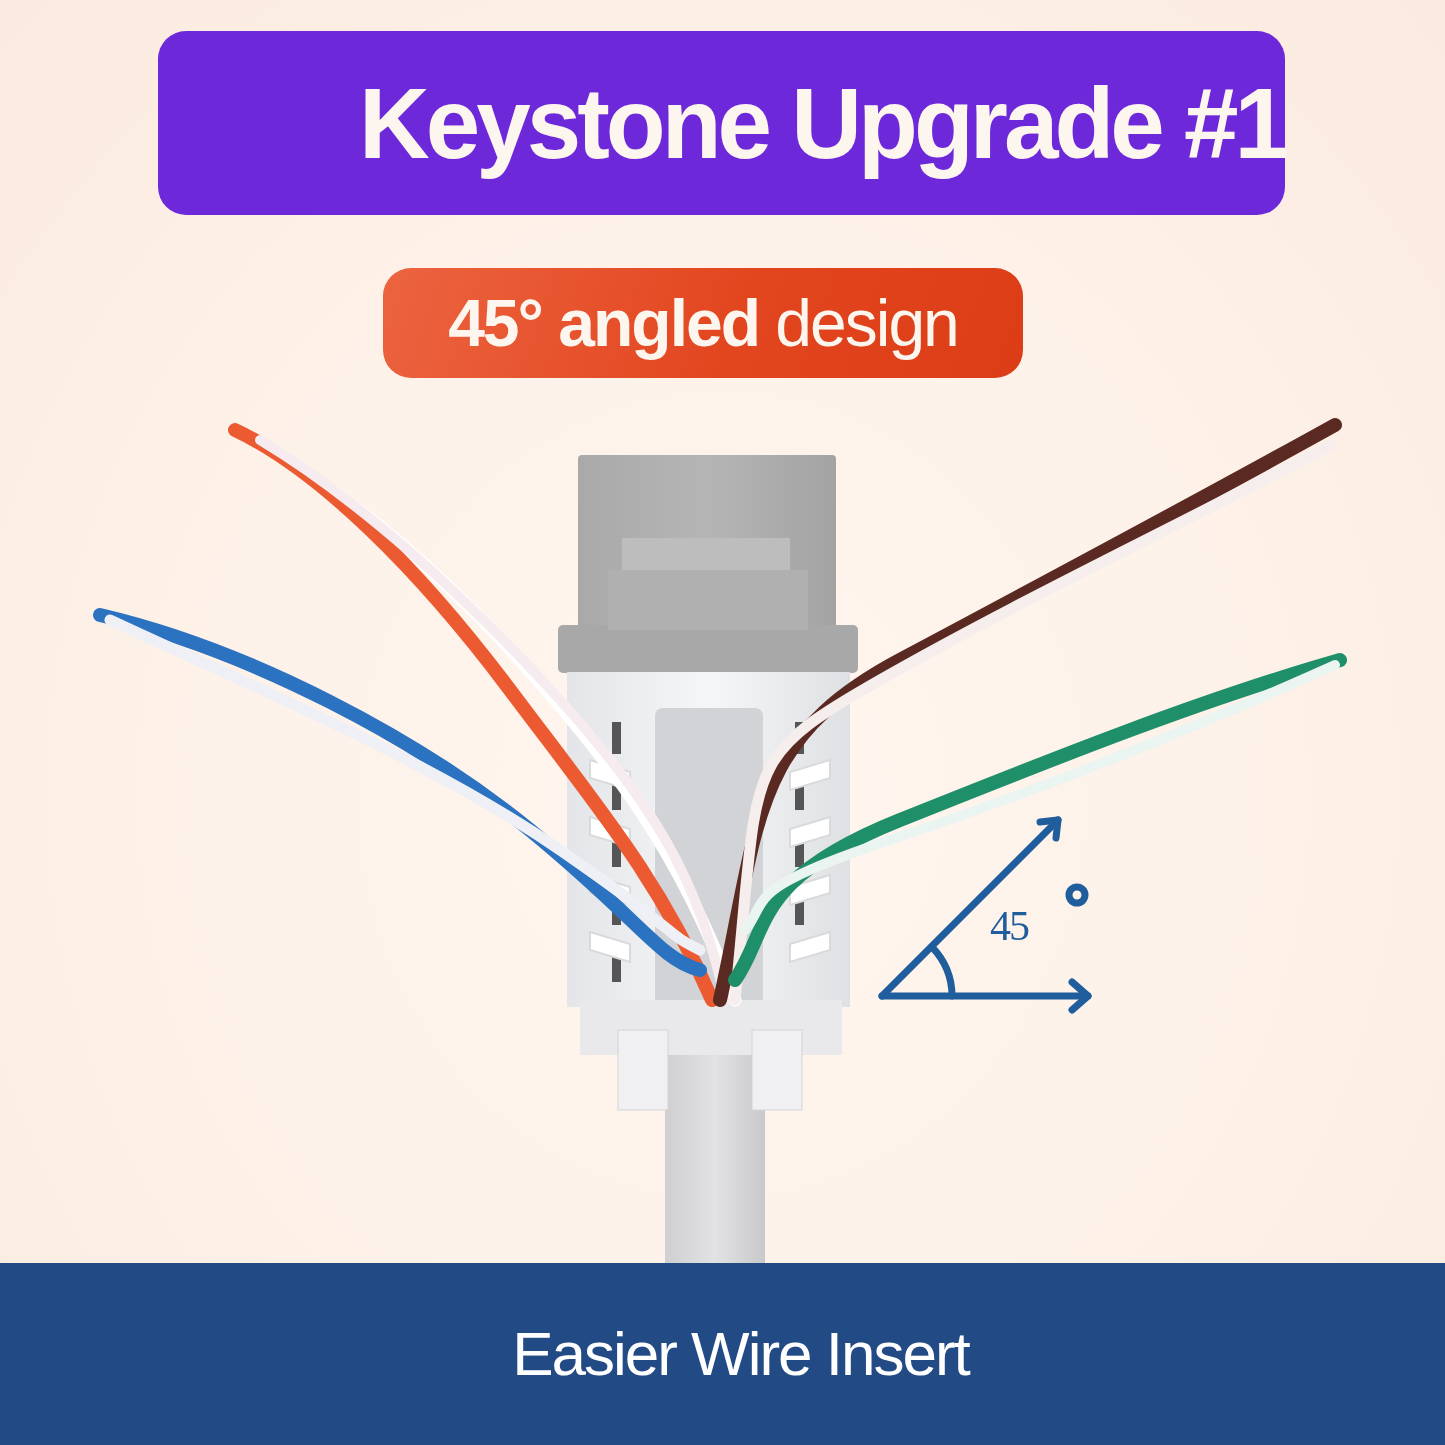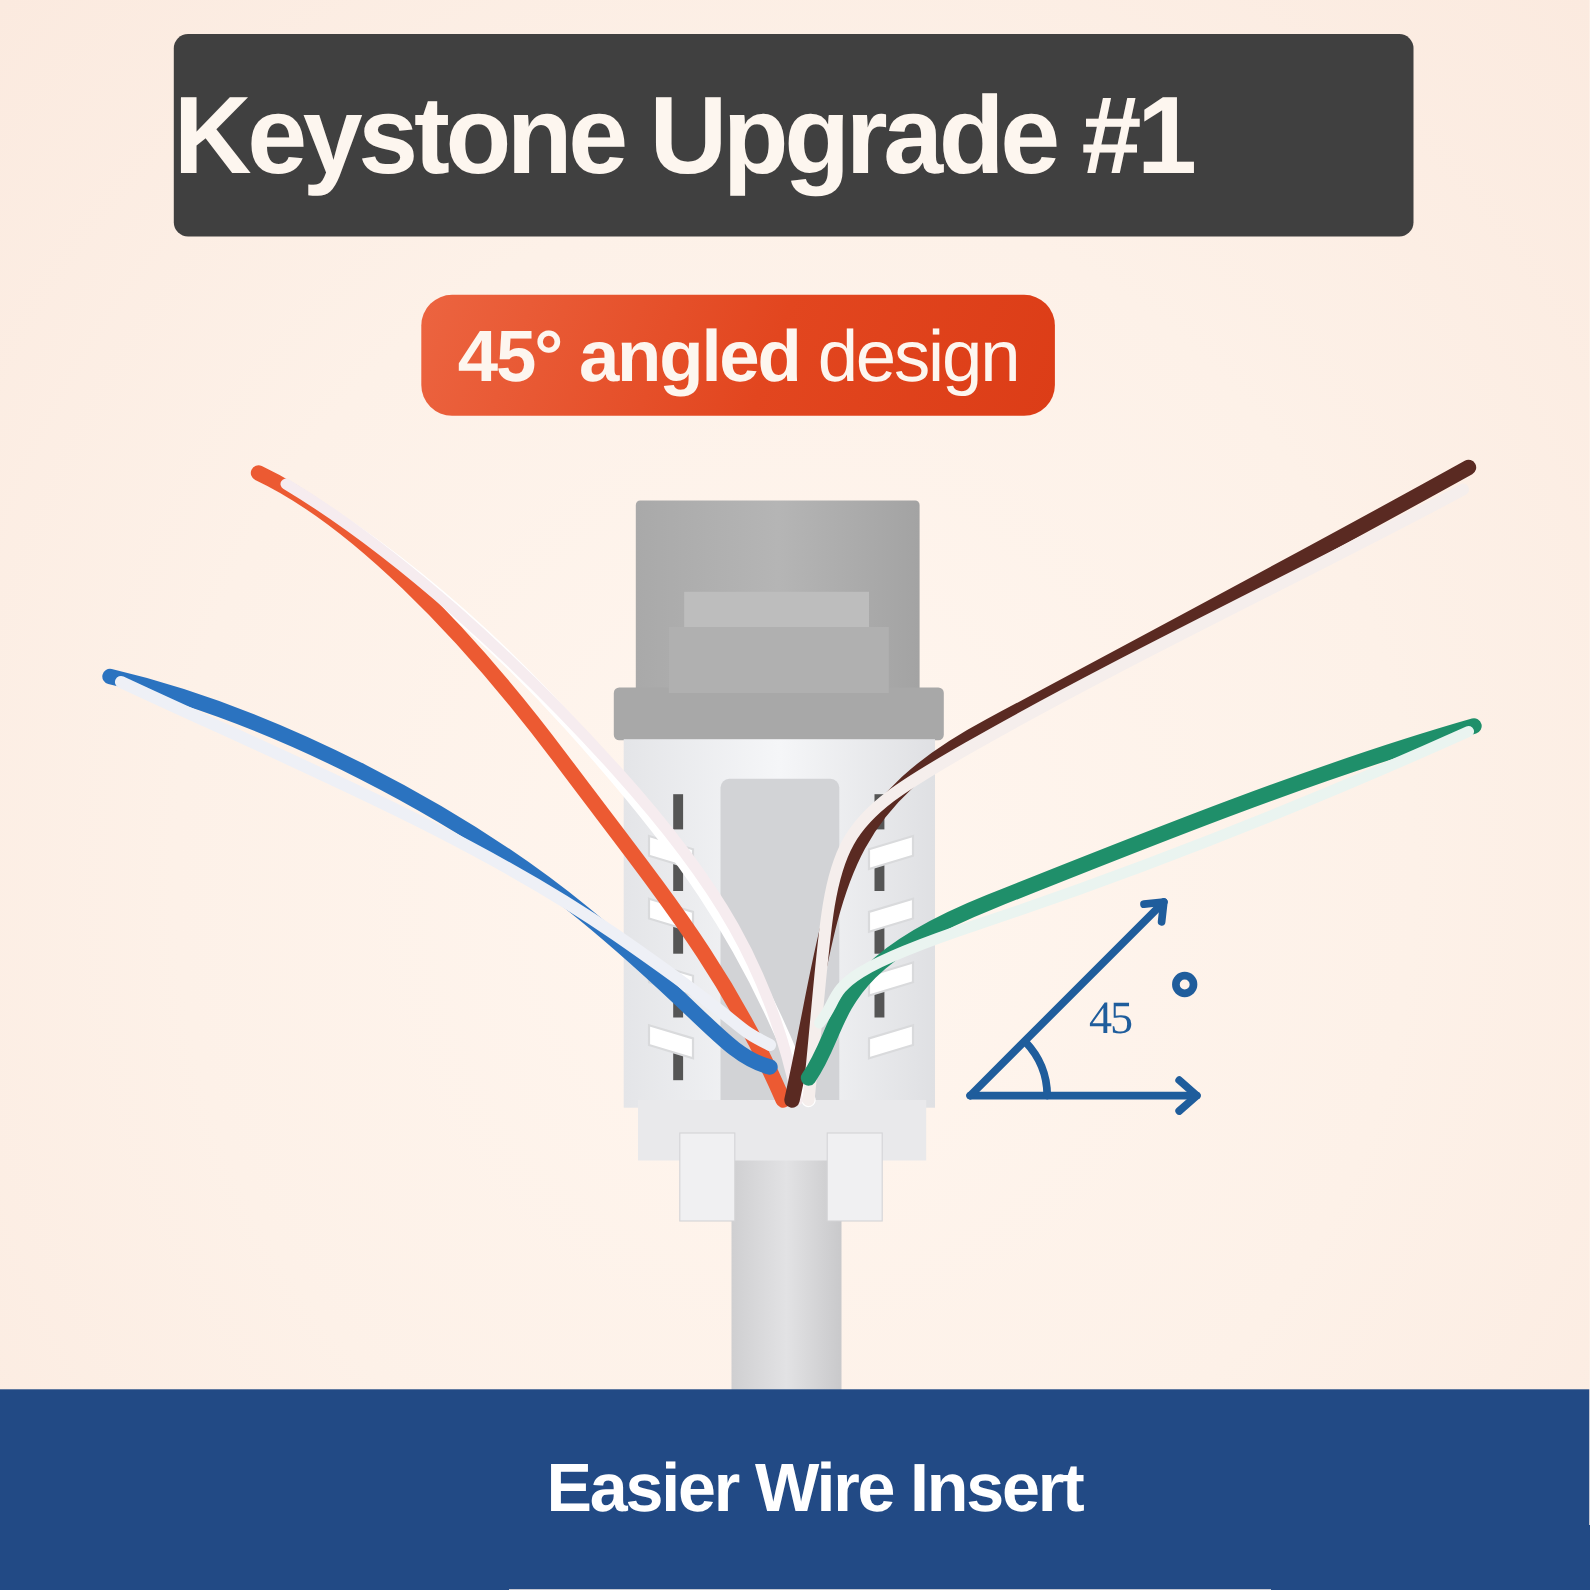--- a/index.html
+++ b/index.html
@@ -7,43 +7,43 @@
     width: 1445px; height: 1445px; position: relative; overflow: hidden;
     background: #fdf2ea;
     font-family: "Liberation Sans", "DejaVu Sans", sans-serif;
   }
   .bg-glow {
     position: absolute; left: 0; top: 0; width: 1445px; height: 1445px;
     background: radial-gradient(ellipse at 50% 55%, #fff6ef 0%, #fdf1e8 55%, #fbeadf 100%);
   }
   .title-banner {
     position: absolute; left: 158px; top: 31px; width: 1127px; height: 184px;
-    background: #404040; border-radius: 13px;
-    display: flex; align-items: center; justify-content: flex-start;
+    background: #6d28d9; border-radius: 28px;
+    display: flex; align-items: center; justify-content: flex-end;
   }
   .title-text {
     color: #fdf6ef; font-weight: 700; font-size: 98px; letter-spacing: -4px;
     white-space: nowrap; transform: scaleY(1.02);
   }
   .subtitle-pill {
-    position: absolute; left: 383px; top: 268px; width: 576px; height: 110px;
+    position: absolute; left: 383px; top: 268px; width: 640px; height: 110px;
     background: linear-gradient(110deg, #ec6440 0%, #e2461f 55%, #dc3d17 100%);
     border-radius: 28px;
     display: flex; align-items: center; justify-content: center;
   }
   .subtitle-text { color: #fdf6ef; font-size: 66px; white-space: nowrap; letter-spacing: -2px; }
   .subtitle-bold { font-weight: 700; }
   .subtitle-light { font-weight: 400; }
   .illustration { position: absolute; left: 0; top: 390px; width: 1445px; height: 880px; }
   .footer-band {
     position: absolute; left: 0; top: 1263px; width: 1445px; height: 182px;
     background: #224a85;
     display: flex; flex-direction: column; align-items: center; justify-content: center;
   }
-  .footer-line1 { color: #ffffff; font-weight: 700; font-size: 62px; letter-spacing: -2px; line-height: 70px; margin-left: 36px; }
+  .footer-line1 { color: #ffffff; font-weight: 400; font-size: 62px; letter-spacing: -2px; line-height: 70px; margin-left: 36px; }
   .footer-line2 { color: #ffffff; font-weight: 400; font-size: 64px; letter-spacing: -1px; line-height: 72px; font-family: "DejaVu Sans", sans-serif; }
   .angle-label {
     position: absolute; left: 990px; top: 902px;
     font-family: Liberation Serif, serif; font-size: 42px; color: #1f5d9c; letter-spacing: -2px;
   }
 </style>
 </head>
 <body>
 
 <div class="bg-glow"></div>

